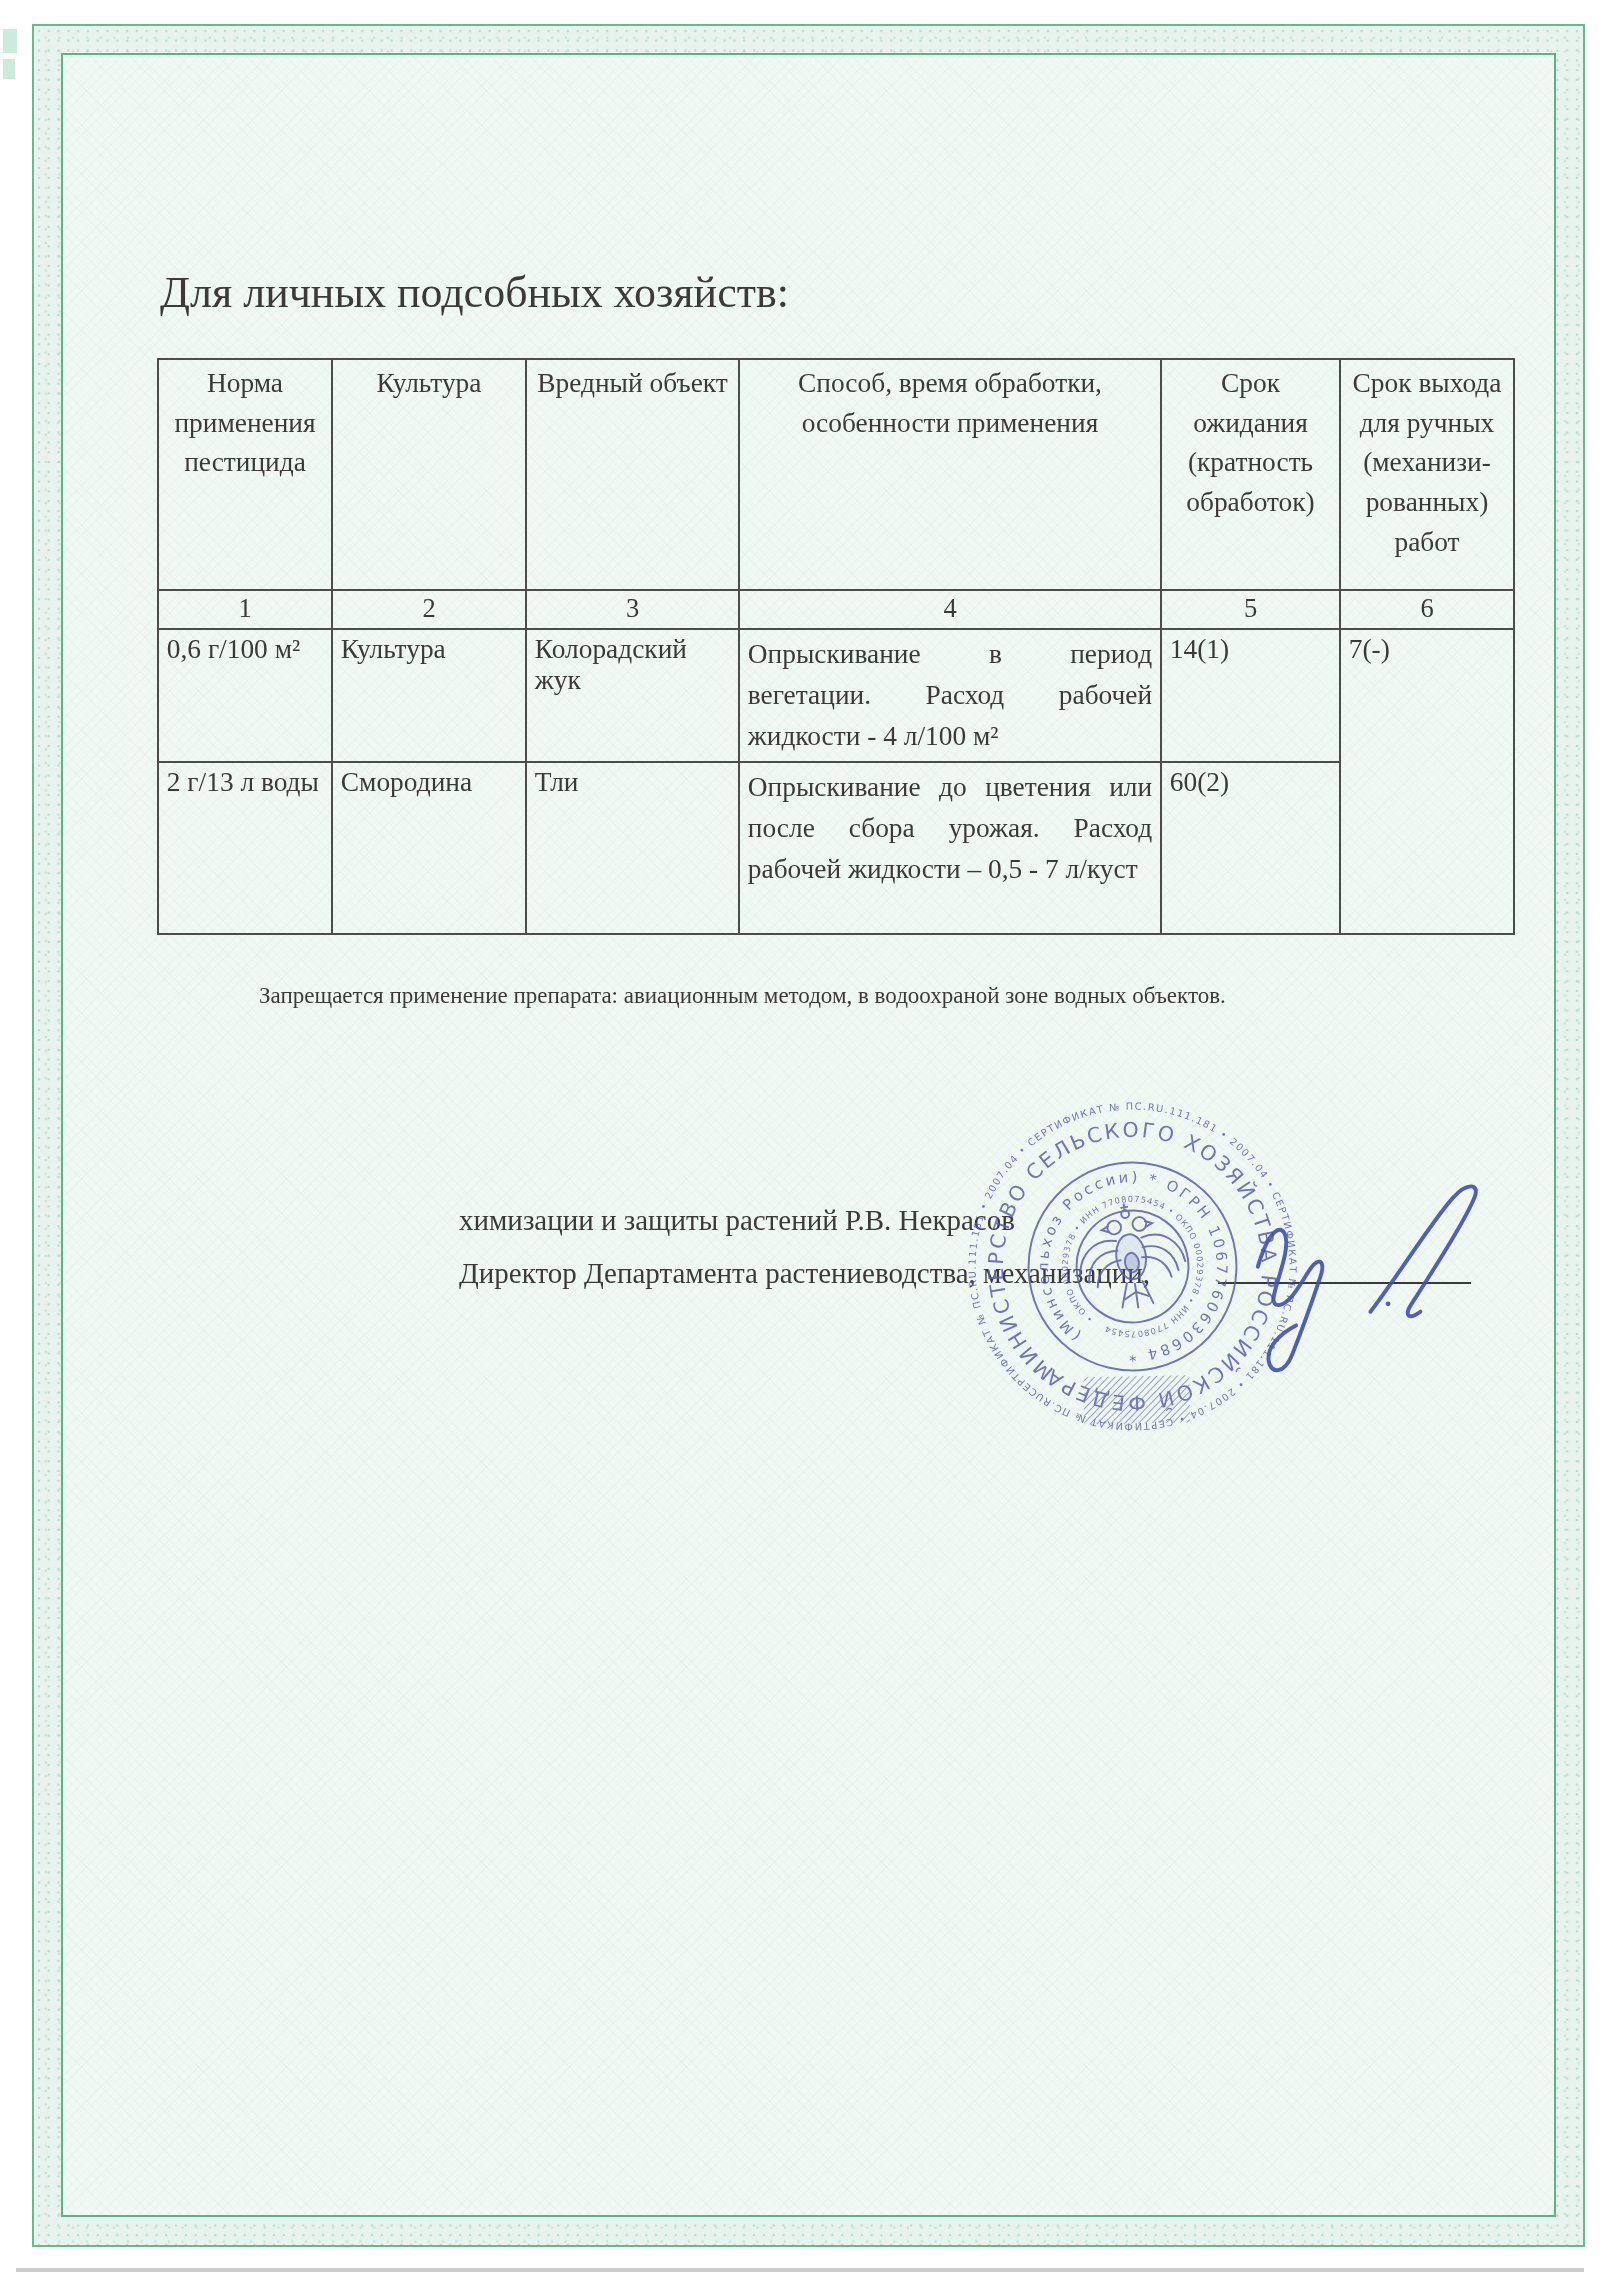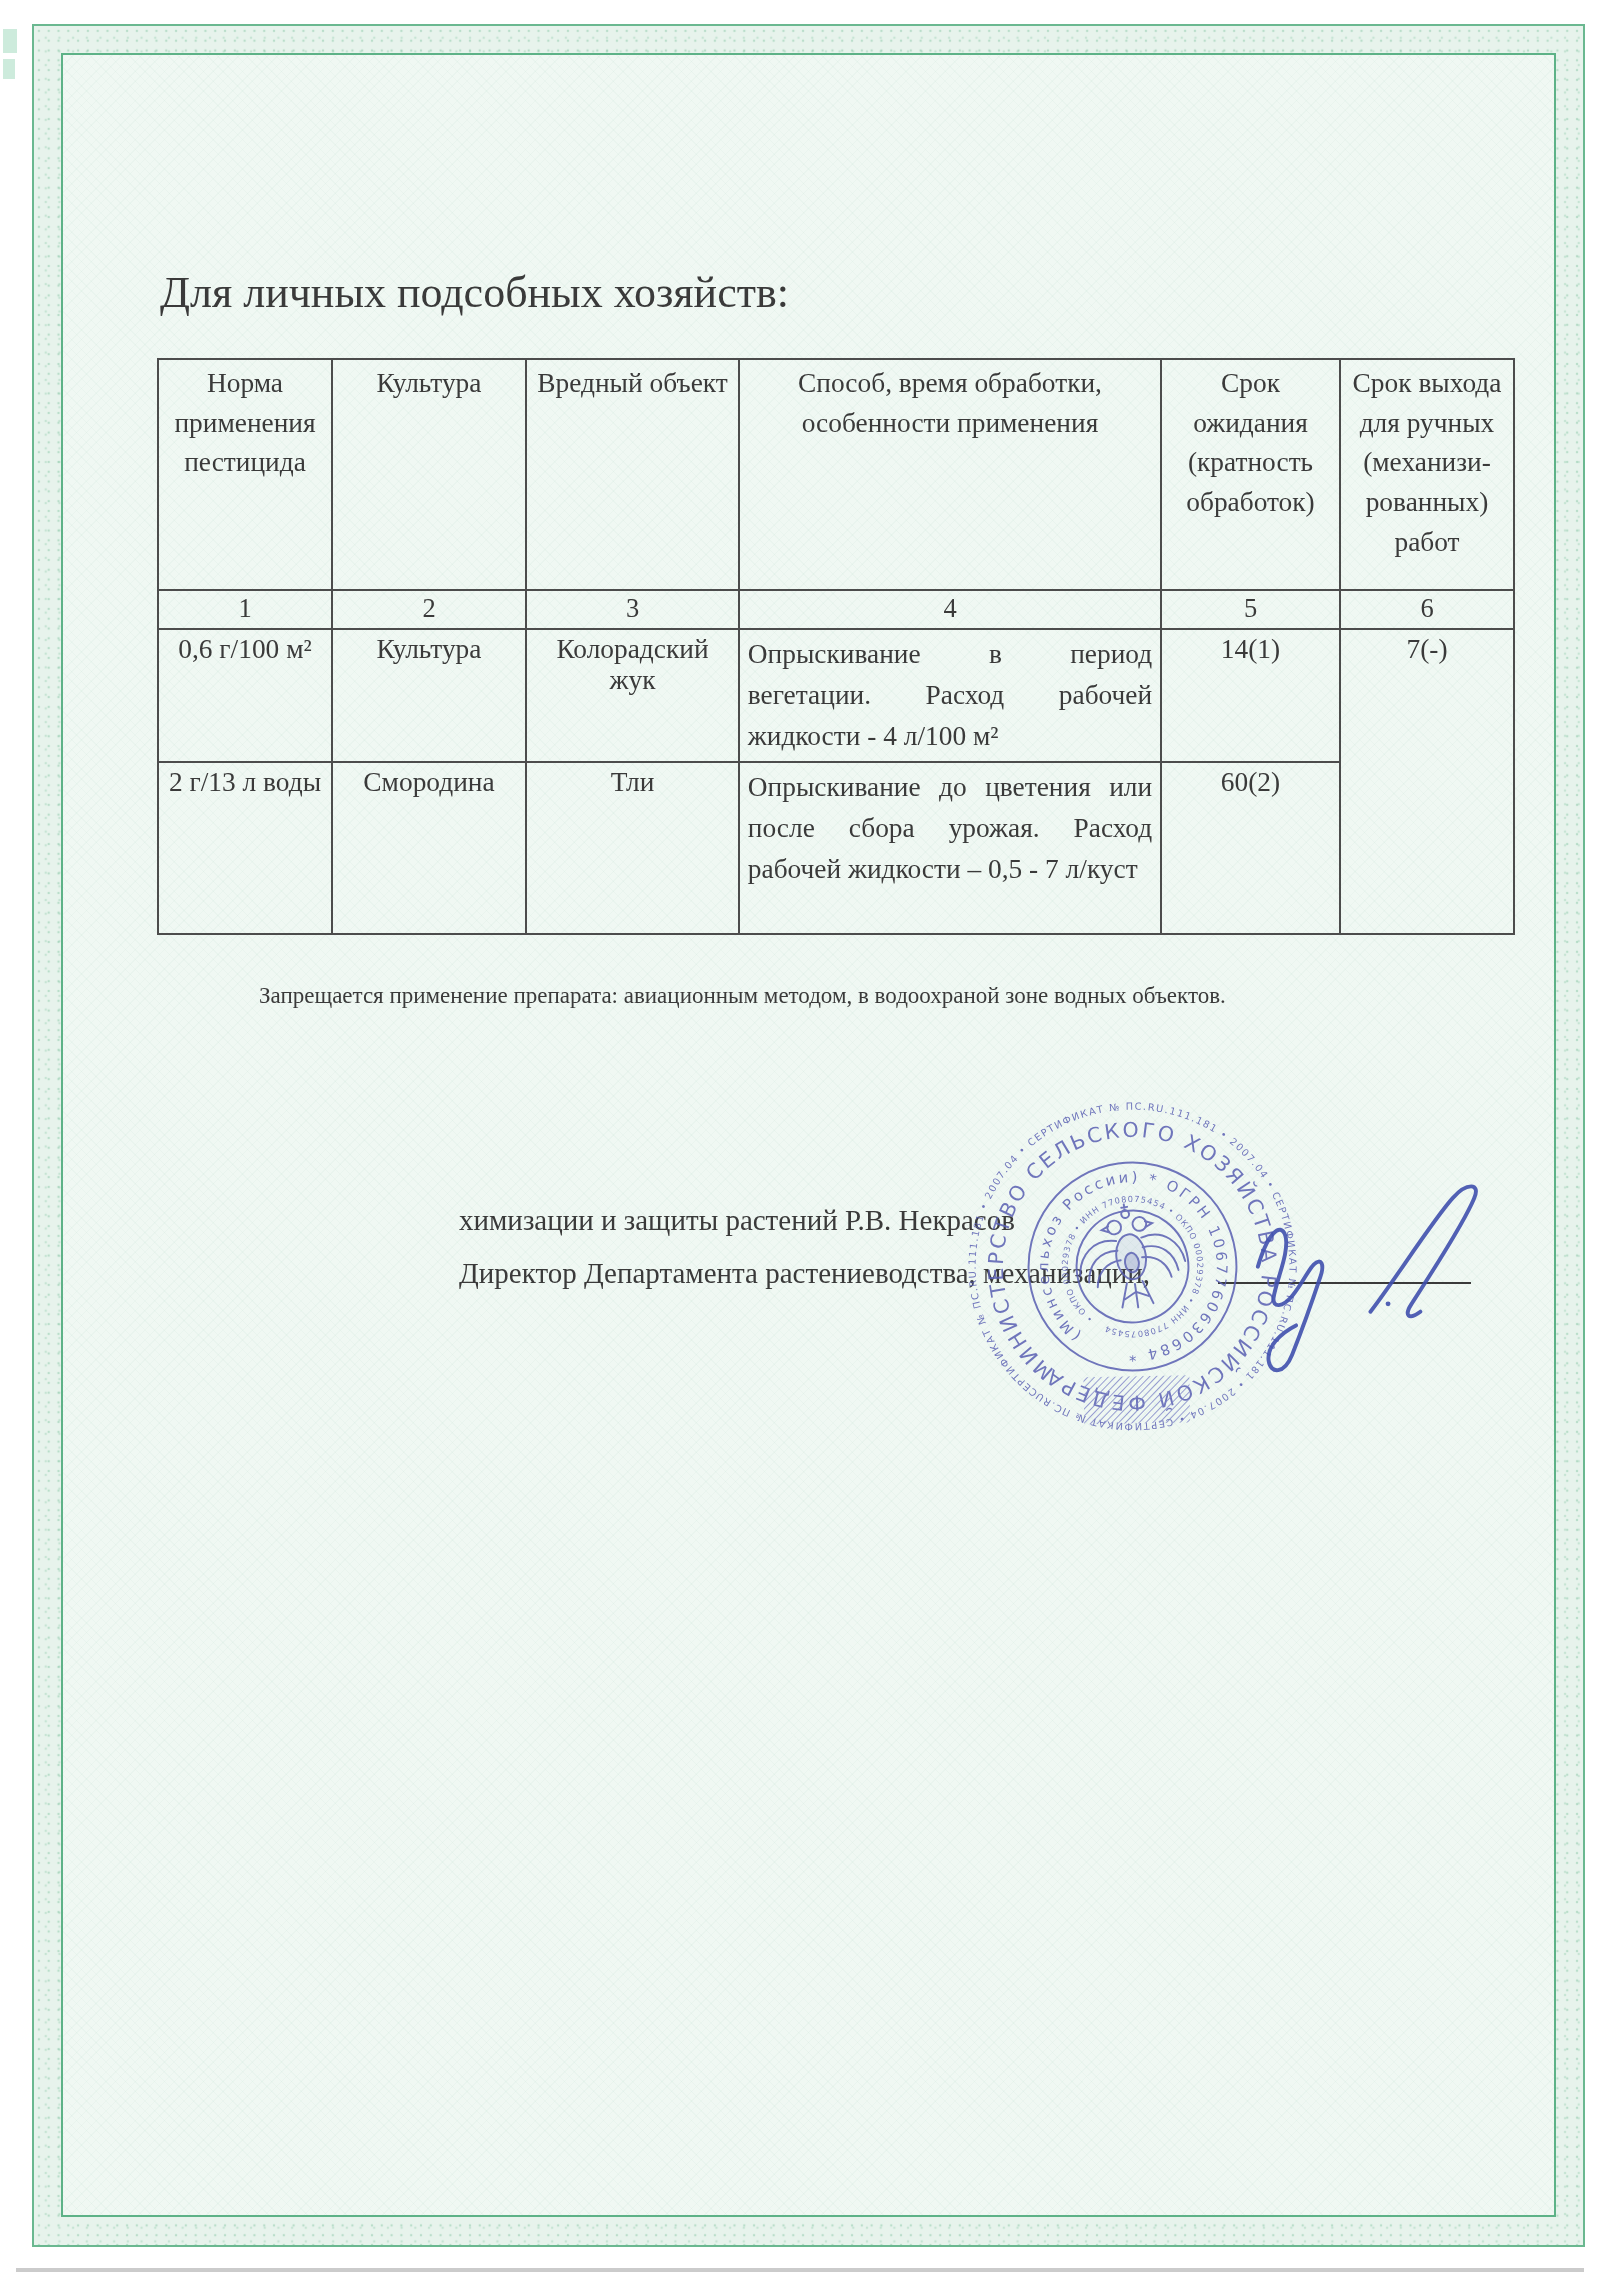--- a/index.html
+++ b/index.html
@@ -41,21 +41,21 @@
     font-size:44px;font-weight:normal;
   }
   table.main{
     position:absolute;left:157px;top:358px;width:1358px;
     border-collapse:collapse;table-layout:fixed;
     font-size:27.4px;
   }
   table.main td{border:2px solid #4c4c4c;vertical-align:top;padding:3.9px 7.8px;background:transparent;}
   td.hdr{text-align:center;padding-top:9.8px;line-height:1.45;height:221px;}
   tr.nums td{text-align:center;height:33px;padding:2px;font-size:26.5px;border-top:2.9px solid #4c4c4c;}
-  td.c{text-align:center;margin-left:12px;}
+  td.c{text-align:left;margin-left:12px;}
   td.j{text-align:justify;line-height:1.5;padding:5.9px 11.8px;}
   tr.r1 td{height:110px;}
   tr.r2 td{height:162px;}
 
   .prohibition{
     position:absolute;left:157px;top:976px;width:1360px;margin:0;
     font-size:23px;line-height:1.72;text-align:justify;text-indent:102px;
   }
   .director{
     position:absolute;left:459px;top:1194px;width:980px;

